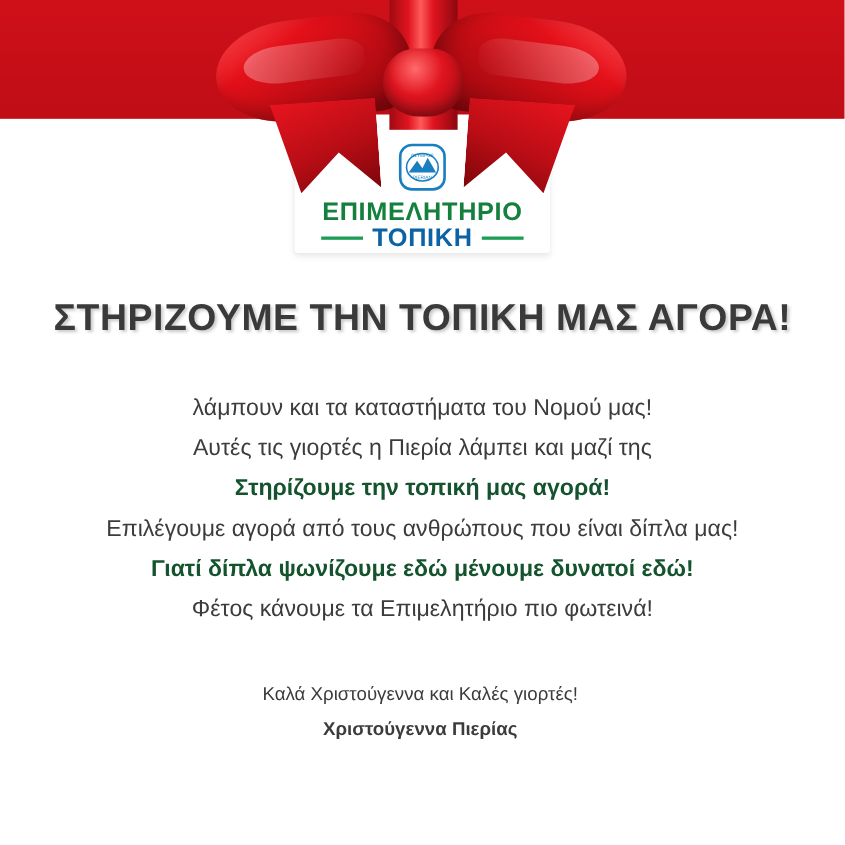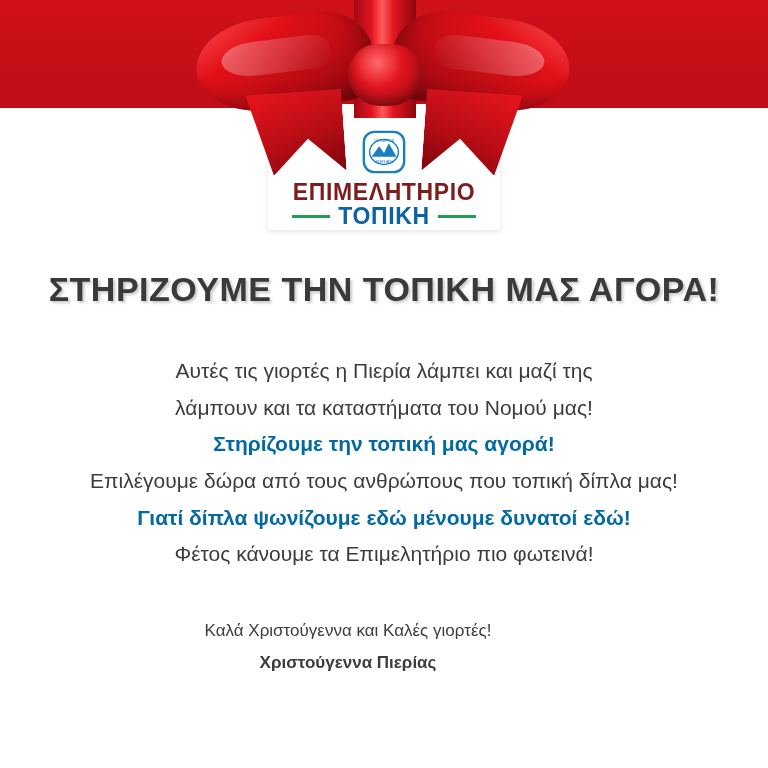--- a/index.html
+++ b/index.html
@@ -148,21 +148,21 @@
   .emblem {
     width: 48px;
     height: 48px;
     margin: 0 auto 4px auto;
     display: block;
   }
   .logo-line1 {
     font-size: 23px;
     font-weight: bold;
     letter-spacing: 0.6px;
-    color: #7f1d1d;
+    color: #15803d;
     line-height: 1.05;
   }
   .logo-line2 {
     font-size: 23px;
     font-weight: bold;
     letter-spacing: 0.6px;
     color: #0b63a6;
     line-height: 1.05;
     display: flex;
     align-items: center;
@@ -199,31 +199,32 @@
     text-align: center;
     color: #3c3c3c;
   }
   .body-copy p {
     margin: 0 0 6px 0;
     font-size: 21px;
     line-height: 1.46;
   }
   .body-copy p.bold {
     font-weight: bold;
-    color: #0369a1;
+    color: #14532d;
   }
 
   
   .footer {
     position: absolute;
     top: 618px;
     left: 0;
     width: 696px;
     text-align: center;
     color: #3c3c3c;
+    padding-left: 34px;
   }
   .footer p {
     margin: 0 0 6px 0;
     font-size: 17px;
     line-height: 1.5;
   }
   .footer p.bold {
     font-weight: bold;
   }
 </style>
@@ -257,24 +258,24 @@
     <div class="logo-line2">
       <span class="rule"></span>
       <span>ΤΟΠΙΚΗ</span>
       <span class="rule"></span>
     </div>
   </div>
 
   <div class="headline">ΣΤΗΡΙΖΟΥΜΕ ΤΗΝ ΤΟΠΙΚΗ ΜΑΣ ΑΓΟΡΑ!</div>
 
   <div class="body-copy">
+    <p>λάμπουν και τα καταστήματα του Νομού μας!</p>
     <p>Αυτές τις γιορτές η Πιερία λάμπει και μαζί της</p>
-    <p>λάμπουν και τα καταστήματα του Νομού μας!</p>
     <p class="bold">Στηρίζουμε την τοπική μας αγορά!</p>
-    <p>Επιλέγουμε δώρα από τους ανθρώπους που τοπική δίπλα μας!</p>
+    <p>Επιλέγουμε αγορά από τους ανθρώπους που είναι δίπλα μας!</p>
     <p class="bold">Γιατί δίπλα ψωνίζουμε εδώ μένουμε δυνατοί εδώ!</p>
     <p>Φέτος κάνουμε τα Επιμελητήριο πιο φωτεινά!</p>
   </div>
 
   <div class="footer">
     <p>Καλά Χριστούγεννα και Καλές γιορτές!</p>
     <p class="bold">Χριστούγεννα Πιερίας</p>
   </div>
 
 </div>

